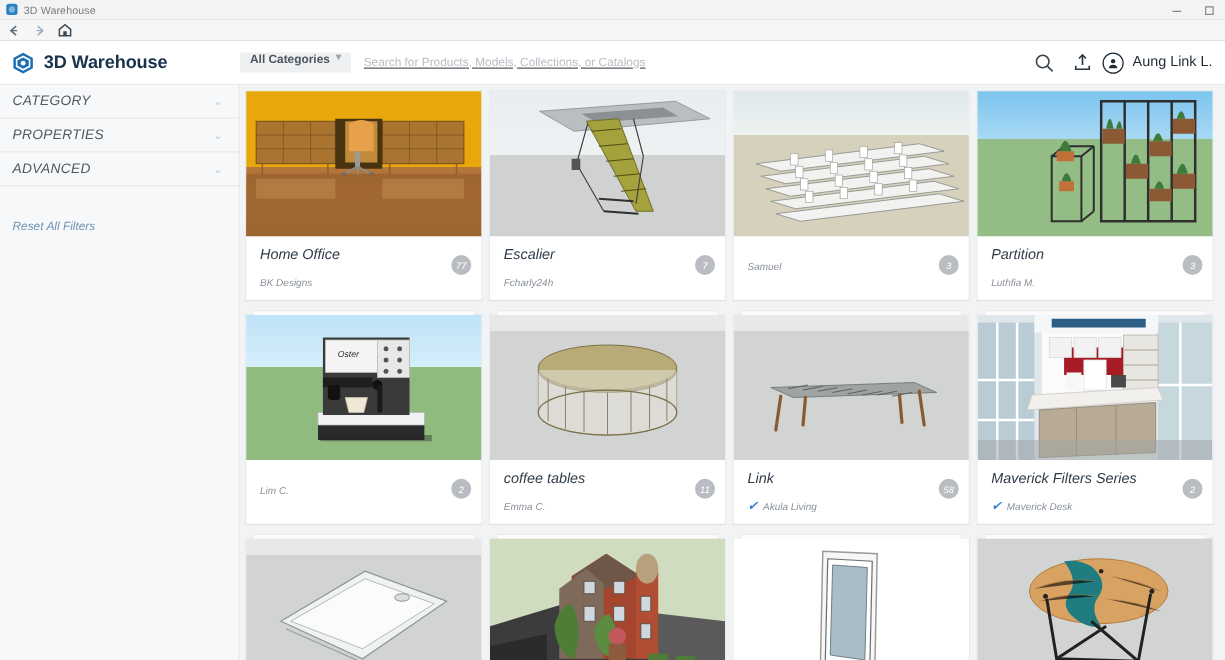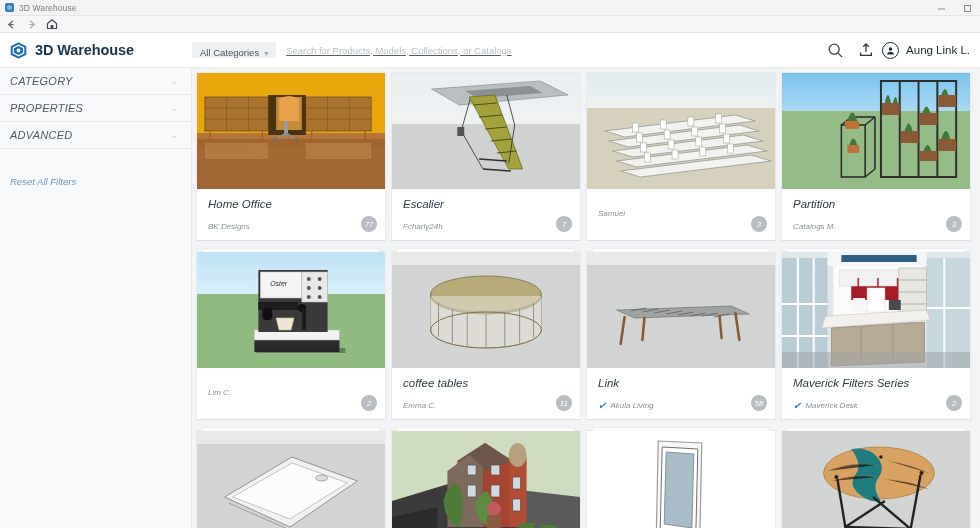--- a/index.html
+++ b/index.html
@@ -55,25 +55,26 @@
     position: relative;
   }
   .brand { display: flex; align-items: center; gap: 7px; padding-left: 9px; width: 192px; }
   .brand-logo { width: 19px; height: 19px; flex: 0 0 19px; }
   .brand-name { font-size: 14.5px; font-weight: 700; color: #17324a; letter-spacing: -0.1px; }
 
   .searchwrap { display: flex; align-items: center; height: 24px; flex: 1; margin-right: 4px; }
   .catsel {
     height: 16px; min-width: 68px;
     background: #eef0f2;
-    display: flex; align-items: flex-end; gap: 5px;
+    display: flex; align-items: flex-start; gap: 5px;
     padding: 0 8px;
     font-size: 9.5px; color: #4a5560;
     border-radius: 1px;
     cursor: pointer;
+    font-weight: bold;
   }
   .catsel .chev { color:#9aa3ac; font-size: 8px; line-height: 1; }
   .searchinput {
     flex: 1; height: 24px; border: none; outline: none;
     background: #ffffff;
     font-size: 9.5px; color: #555c63;
     padding: 0 10px;
     font-family: "Liberation Sans", sans-serif;
     text-decoration: underline;
   }
@@ -138,21 +139,21 @@
   .card-meta { padding: 9px 11px 0 11px; height: 51px; position: relative; }
   .card-title {
     font-size: 11.5px; color: #2f3b47; line-height: 1.1;
     white-space: nowrap; overflow: hidden; text-overflow: ellipsis;
     padding-right: 4px;
   }
   .card-author-row { display: flex; gap: 4px; margin-top: 11px; }
   .verified { color: #2f7fd1; font-size: 10px; line-height: 1; }
   .card-author { font-size: 8px; color: #8a9199; }
   .count-badge {
-    position: absolute; right: 8px; bottom: 8px;
+    position: absolute; right: 8px; bottom: 20px;
     width: 16px; height: 16px; border-radius: 50%;
     background: #b9bdc1; color: #ffffff;
     font-size: 7.5px; display: flex; align-items: center; justify-content: center;
   }
 
   
   .sky-green { background: linear-gradient(#bfe3f7 0%, #d6eefb 36%, #8fbb7f 36%, #8fbb7f 100%); }
   .sky-green2 { background: linear-gradient(#7cc4ee 0%, #a8d9f3 33%, #93bd85 33%, #93bd85 100%); }
   .sky-beige { background: linear-gradient(#dfe8ea 0%, #eef2f1 30%, #d6d1bc 30%, #d6d1bc 100%); }
   .flat-gray { background: #d2d4d3; }
@@ -435,21 +436,21 @@
               </g>
             <g fill="#3e7a3a">
                 <path d="M66 48 q5 -17 10 0 z"></path>
                 <path d="M68 72 q4 -13 8 0 z"></path>
               </g>
           </svg>
         </div>
         <div class="card-meta">
           <div class="card-title">Partition</div>
           <div class="card-author-row">
-            <span class="card-author">Catalogs M.</span>
+            <span class="card-author">Luthfia M.</span>
           </div>
           <div class="count-badge">3</div>
         </div>
       </div>
 
       <div class="card">
         <div class="card-stack"></div>
         <div class="thumb sky-green">
           <svg viewBox="0 0 190 116" preserveAspectRatio="none">
             <rect x="58" y="86" width="86" height="14" fill="#2b2b2b"></rect>

